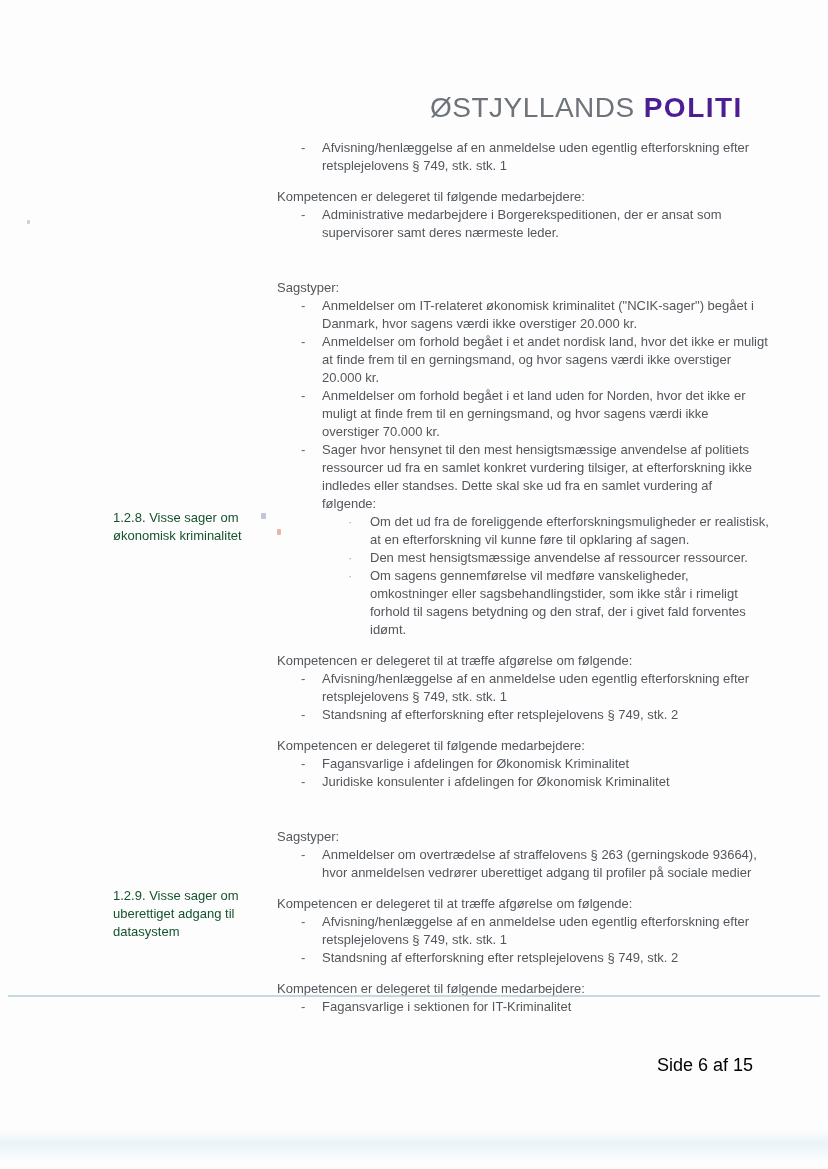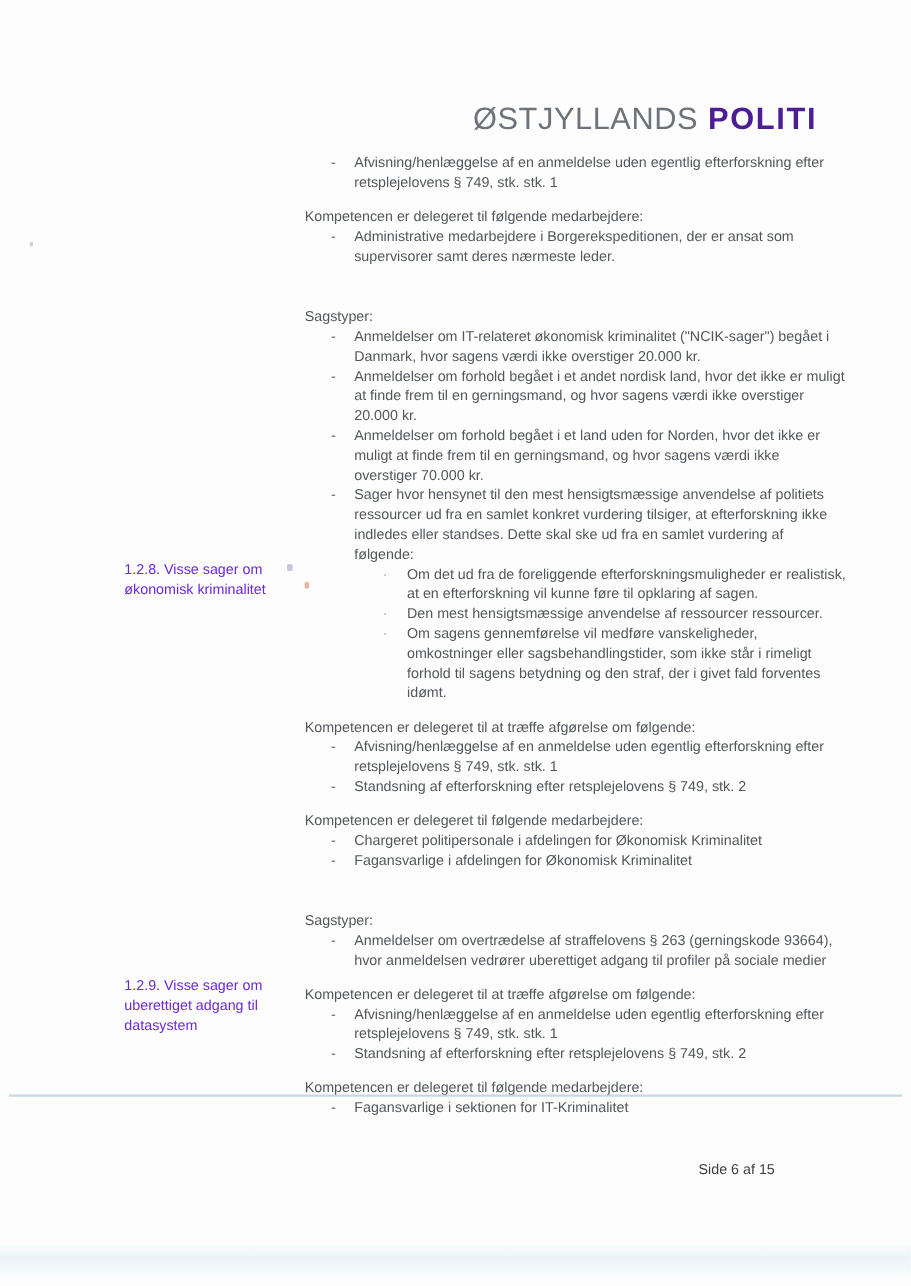--- a/index.html
+++ b/index.html
@@ -17,21 +17,21 @@
   .logo-bold{
     font-size:28px;font-weight:900;color:#4c1d95;letter-spacing:1.5px;
     margin-left:9px;
   }
   
   .content{
     position:absolute;left:113px;top:139px;width:656px;
     font-size:13px;line-height:18px;
   }
   .row{display:flex;align-items:center;}
-  .col-label{flex:0 0 164px;width:164px;color:#6d28d9;}
+  .col-label{flex:0 0 164px;width:164px;color:#14532d;}
   .col-body{flex:1;min-width:0;}
   .section{margin-top:21px;}
   p{margin:0;}
   p.heading{margin:13px 0 0 0;}
   p.heading.first{margin-top:16px;}
   ul{list-style:none;margin:0;padding:0;}
   ul.dash li{position:relative;padding-left:45px;}
   ul.dash li::before{content:"-";position:absolute;left:24px;top:0;color:#5a5e63;}
   ul.sub li{position:relative;padding-left:93px;}
   ul.sub li::before{content:"·";position:absolute;left:71px;top:0;color:#a7adb3;}
@@ -45,21 +45,21 @@
   .speck-blue{left:261px;top:513px;width:5px;height:6px;background:#8d9bb5;opacity:.55;}
   .speck-orange{left:277px;top:529px;width:4px;height:6px;background:#d9886b;opacity:.6;}
   .speck-left{left:27px;top:220px;width:3px;height:4px;background:#b9bcc0;opacity:.7;}
   .bottom-tint{
     position:absolute;left:0;bottom:9px;width:828px;height:30px;
     background:linear-gradient(to bottom,rgba(219,235,243,0),rgba(210,231,241,.45) 45%,rgba(219,235,243,.08));
     pointer-events:none;
   }
   
   .footer{
-    position:absolute;left:635px;top:1055px;font-size:13px;color:#404040;
+    position:absolute;left:657px;top:1055px;font-size:18px;color:#000000;
   }
 </style>
 </head>
 <body>
 
 <div class="doc">
 
   <div class="logo">
     <span class="logo-light">ØSTJYLLANDS</span><span class="logo-bold">POLITI</span>
   </div>
@@ -94,22 +94,22 @@
           <li>Den mest hensigtsmæssige anvendelse af ressourcer ressourcer.</li>
           <li>Om sagens gennemførelse vil medføre vanskeligheder, omkostninger eller sagsbehandlingstider, som ikke står i rimeligt forhold til sagens betydning og den straf, der i givet fald forventes idømt.</li>
         </ul>
         <p class="heading">Kompetencen er delegeret til at træffe afgørelse om følgende:</p>
         <ul class="dash">
           <li>Afvisning/henlæggelse af en anmeldelse uden egentlig efterforskning efter retsplejelovens § 749, stk. stk. 1</li>
           <li>Standsning af efterforskning efter retsplejelovens § 749, stk. 2</li>
         </ul>
         <p class="heading">Kompetencen er delegeret til følgende medarbejdere:</p>
         <ul class="dash">
-          <li>Chargeret politipersonale i afdelingen for Økonomisk Kriminalitet</li>
           <li>Fagansvarlige i afdelingen for Økonomisk Kriminalitet</li>
+          <li>Juridiske konsulenter i afdelingen for Økonomisk Kriminalitet</li>
         </ul>
       </div>
     </div>
 
     <div class="row section">
       <div class="col-label">1.2.9. Visse sager om uberettiget adgang til datasystem</div>
       <div class="col-body">
         <p class="heading first">Sagstyper:</p>
         <ul class="dash">
           <li>Anmeldelser om overtrædelse af straffelovens § 263 (gerningskode 93664), hvor anmeldelsen vedrører uberettiget adgang til profiler på sociale medier</li>

